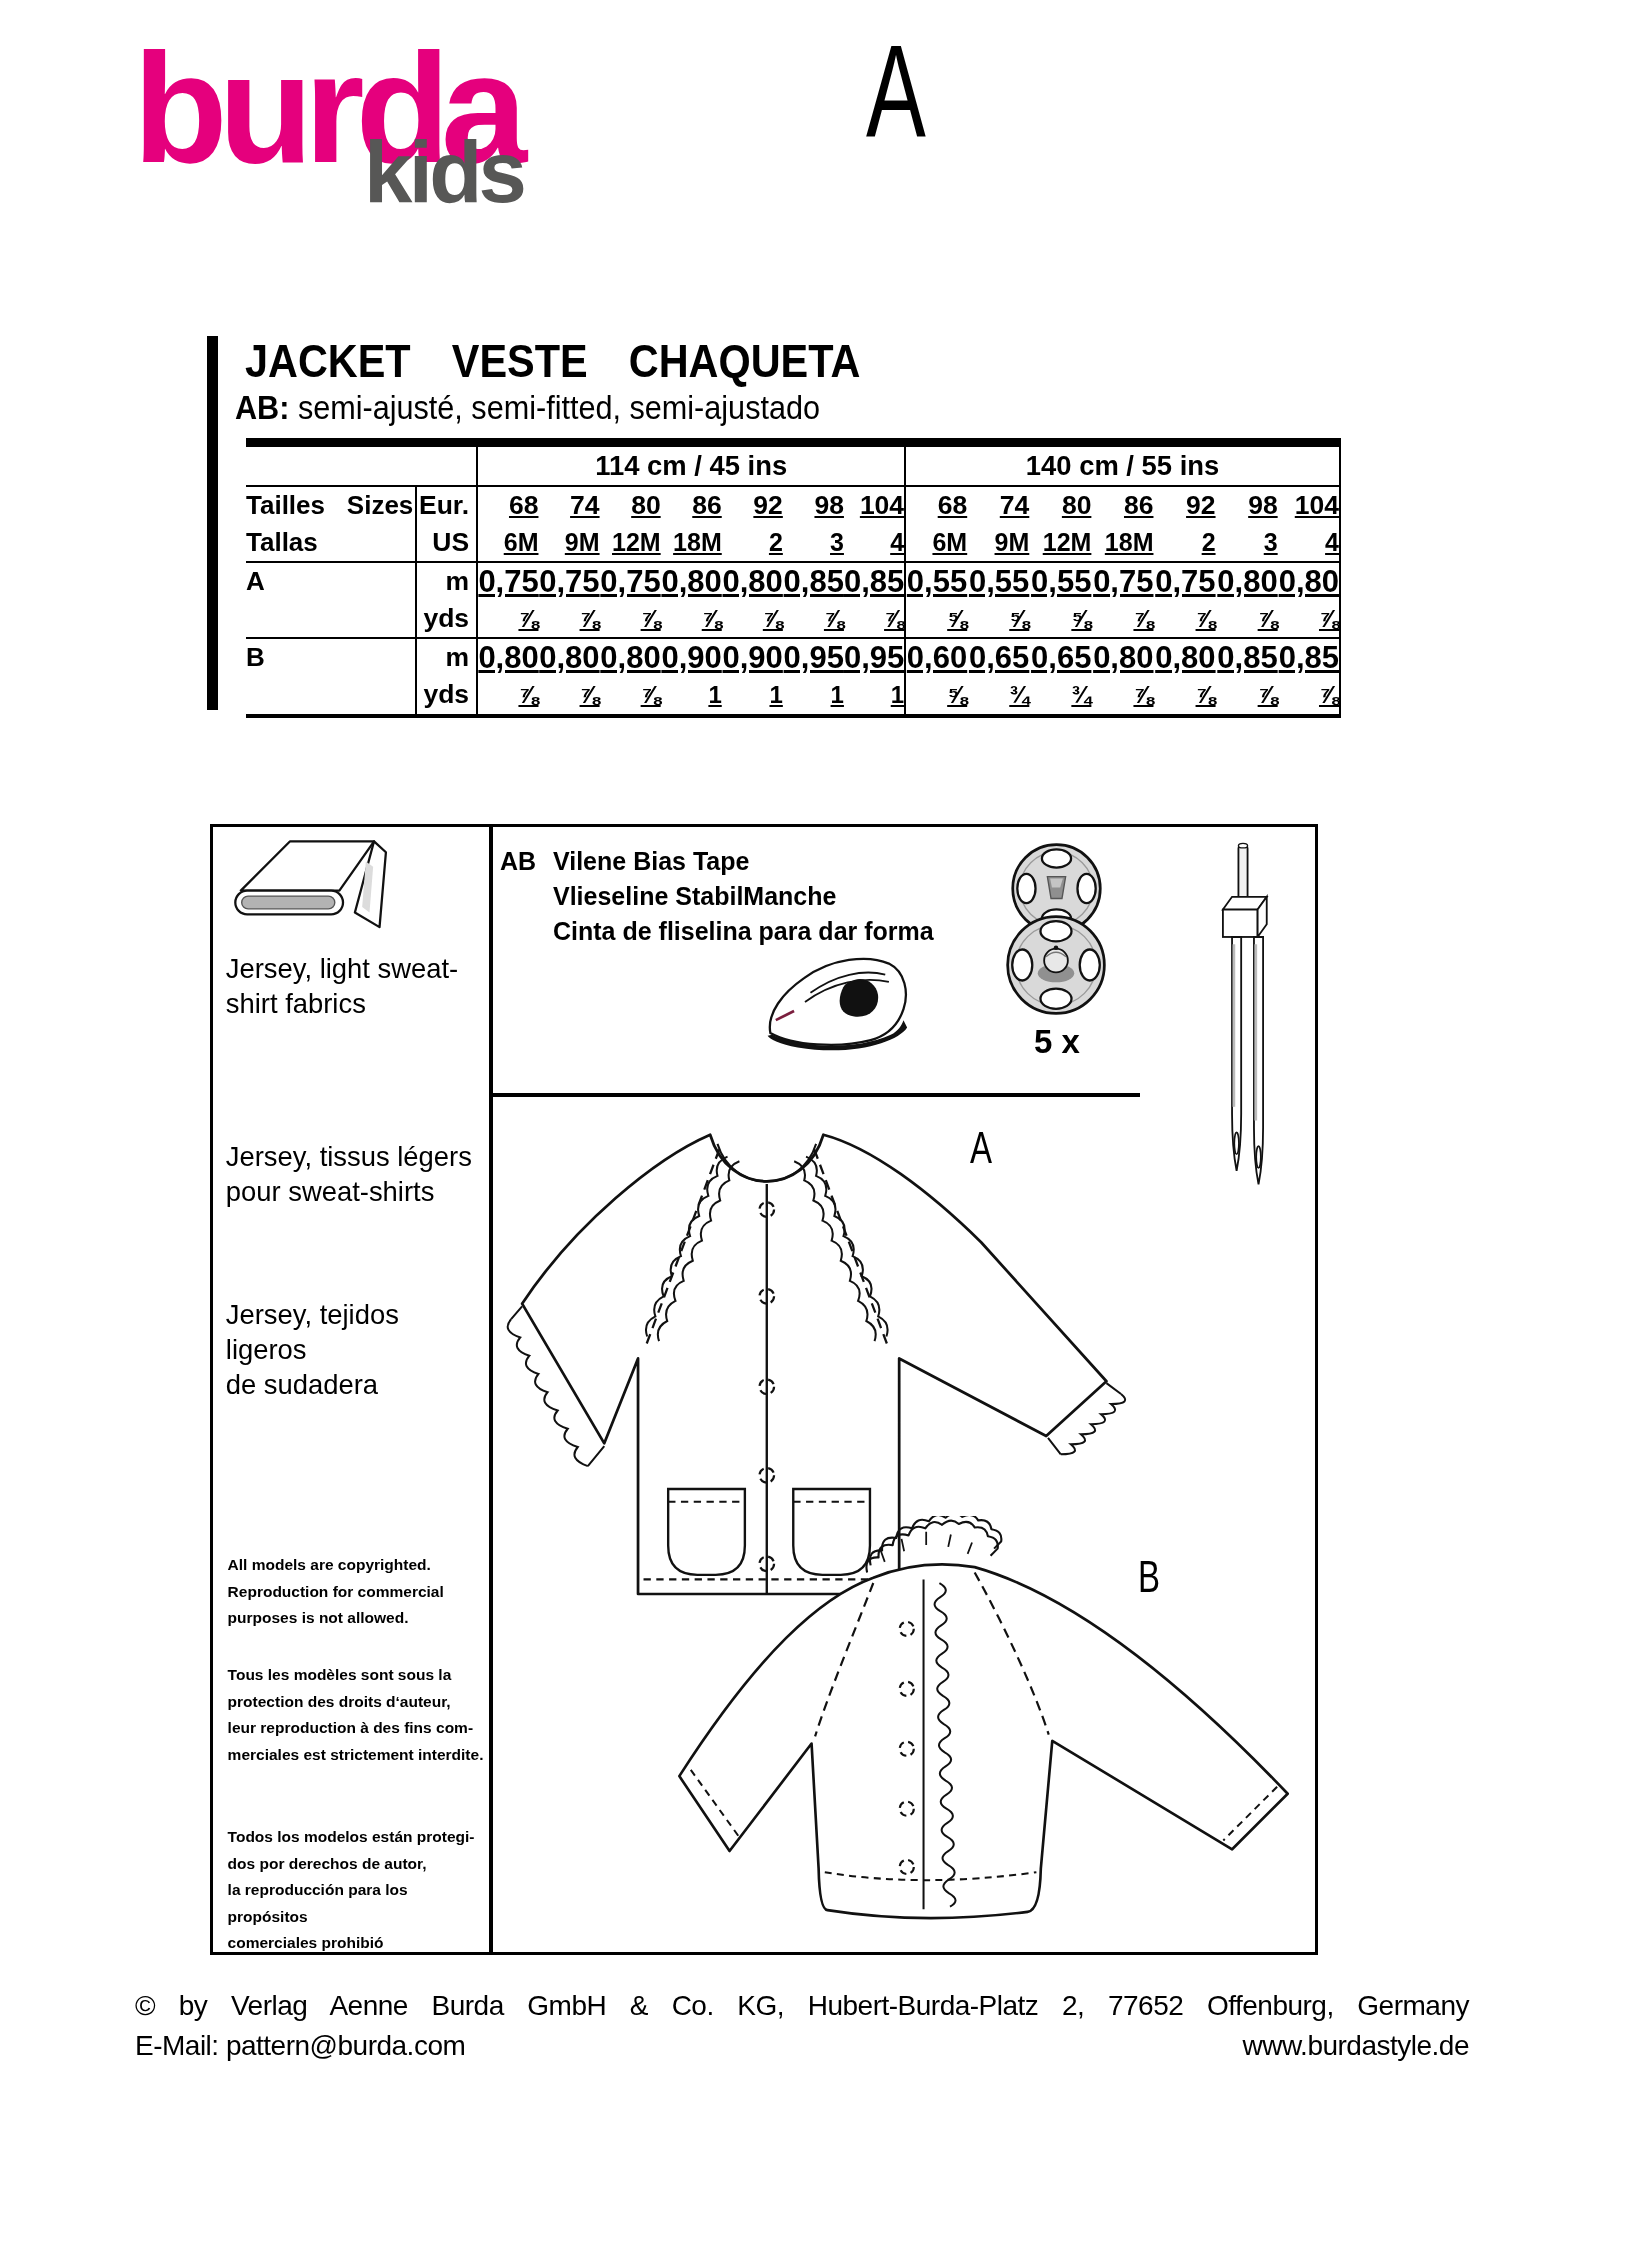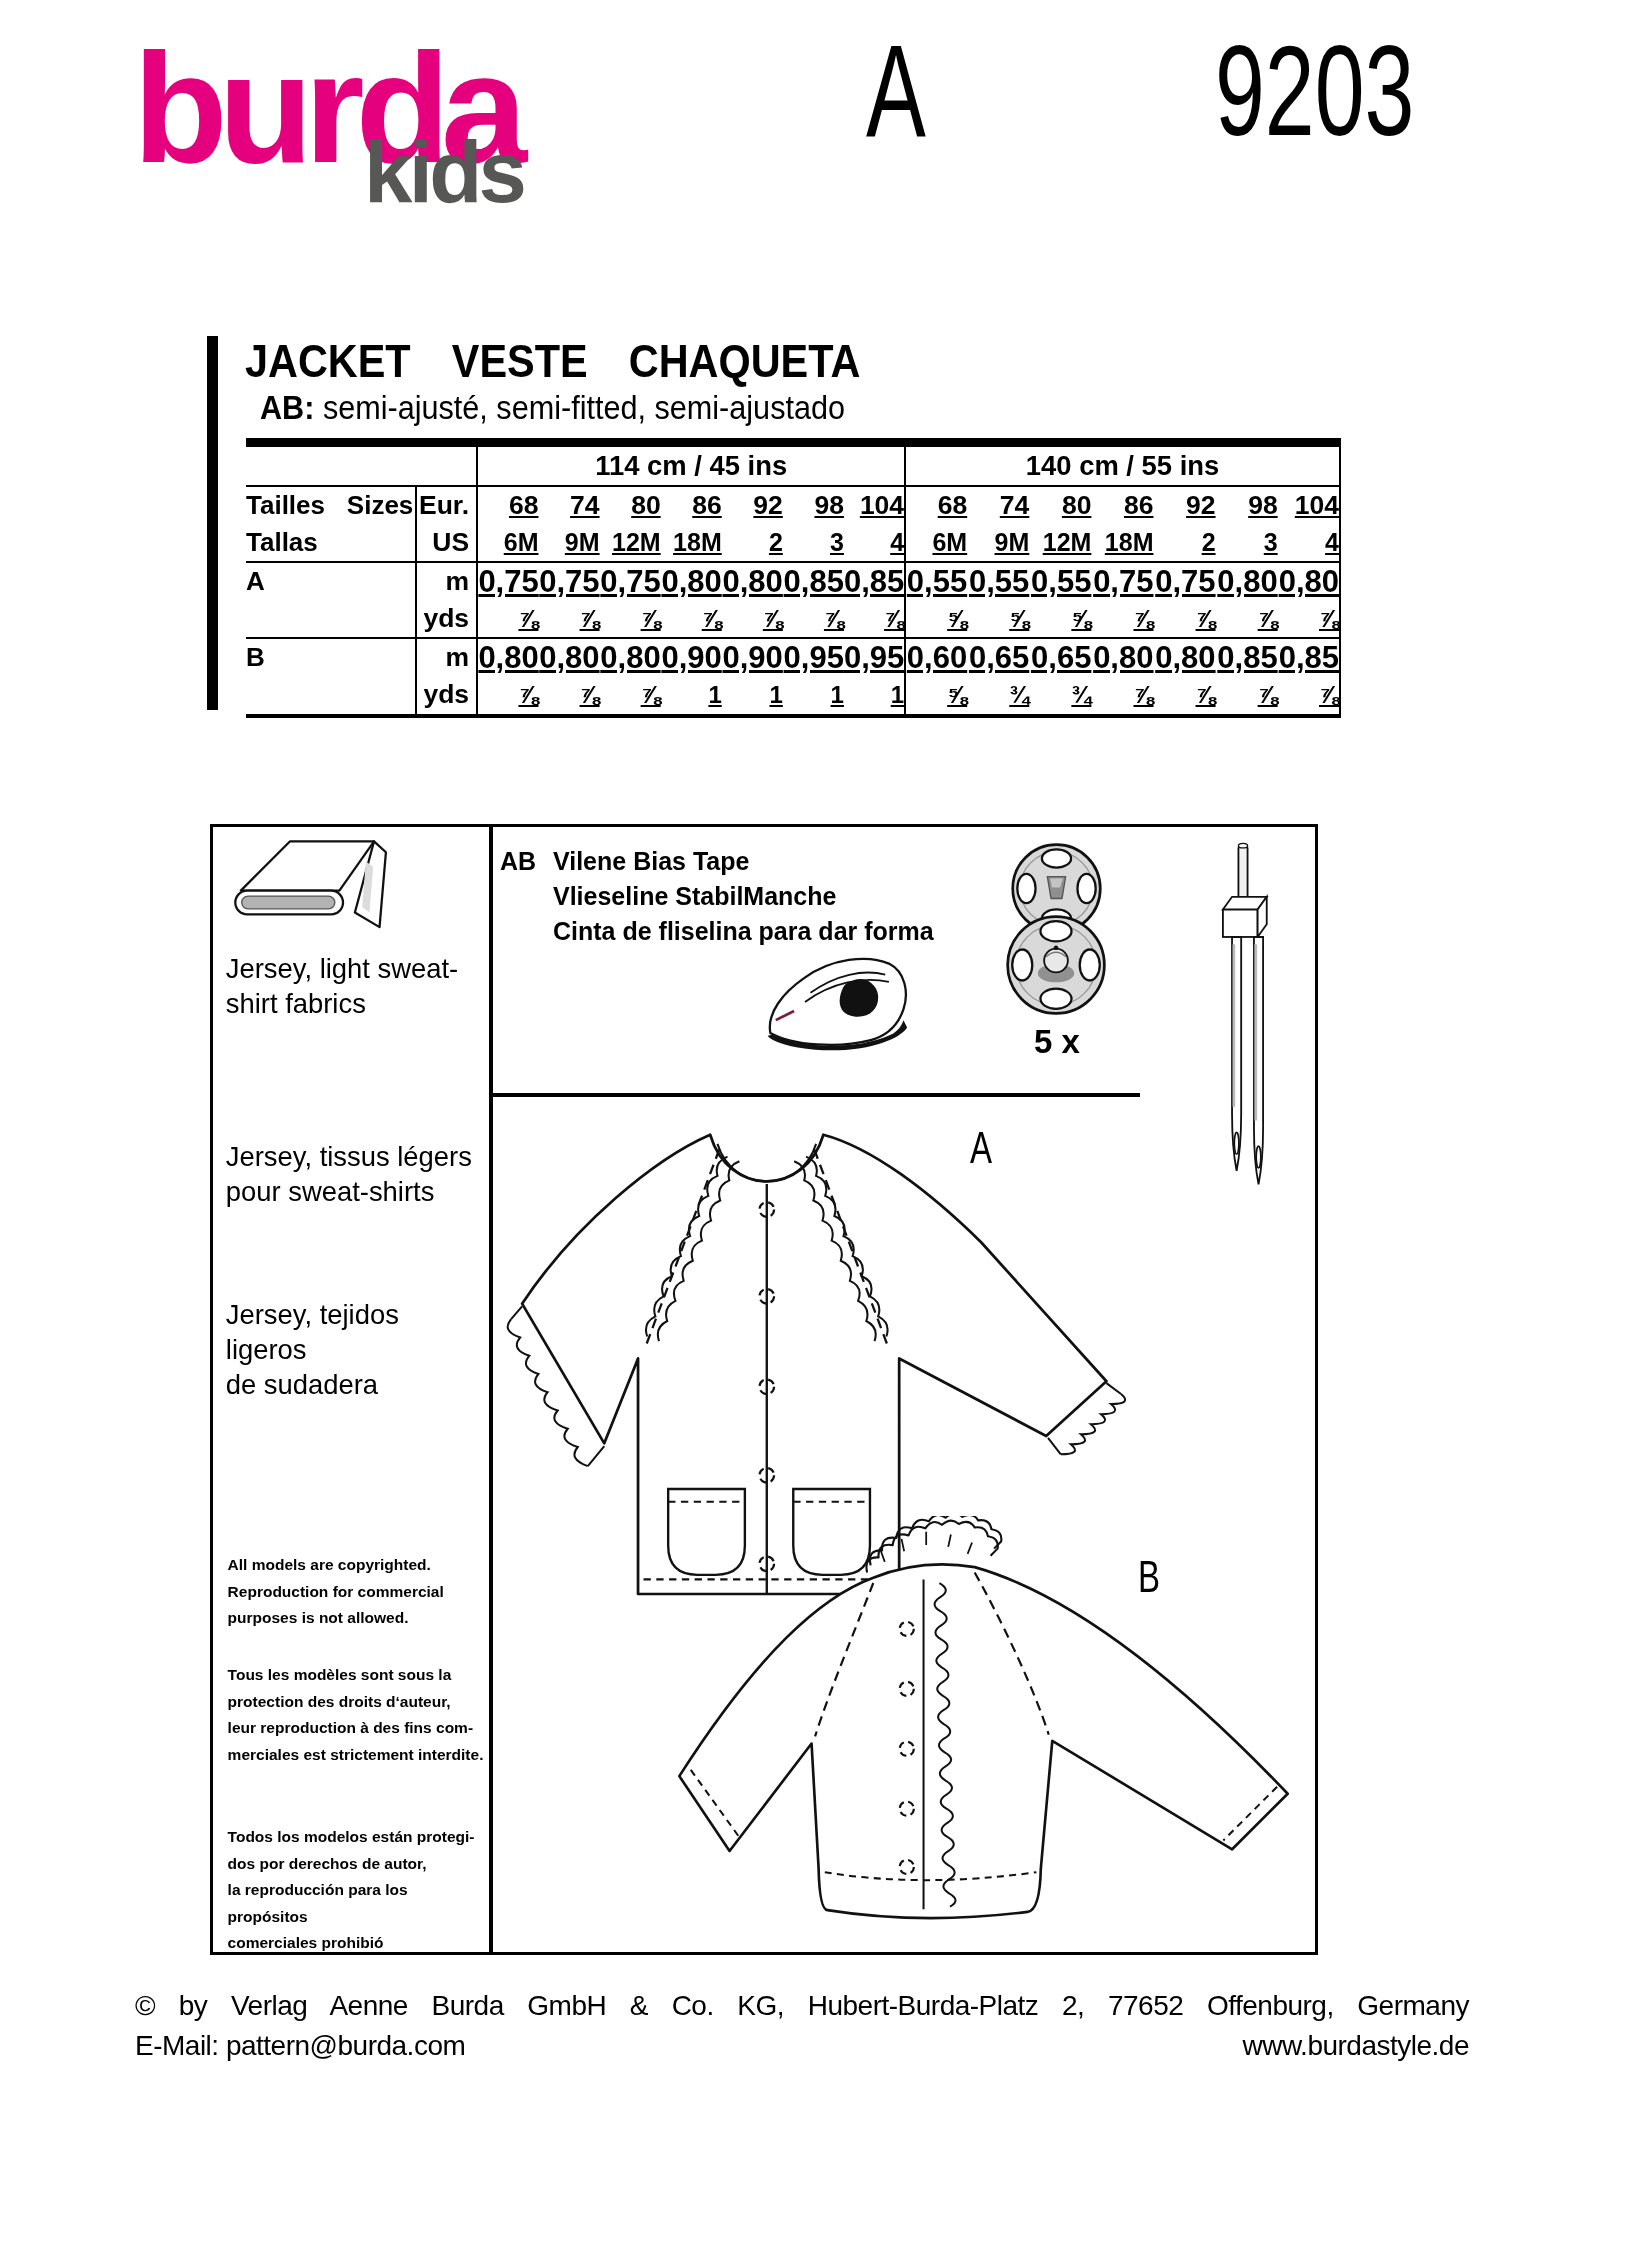--- a/index.html
+++ b/index.html
@@ -15,21 +15,21 @@
              letter-spacing:-3.7px;color:#575756;}
   .view-letter{left:866px;top:25.6px;font-size:132px;line-height:132px;font-weight:400;}
   .view-letter .cx{transform:scaleX(.68);}
   .pattern-number{left:1215px;top:27.4px;font-size:128px;line-height:128px;font-weight:400;}
   .pattern-number .cx{transform:scaleX(.7);}
 
   
   .title-bar{left:207px;top:336px;width:11px;height:374px;background:#000;}
   .main-title{left:245px;top:338px;font-size:46px;line-height:46px;font-weight:bold;word-spacing:33px;}
   .main-title .cx{transform:scaleX(.9);}
-  .sub-title{left:260px;top:389px;font-size:34px;line-height:37px;}
+  .sub-title{left:235px;top:389px;font-size:34px;line-height:37px;}
   .sub-title .cx{transform:scaleX(.9);}
   .sub-title b{font-weight:bold;}
 
   
   table.sizes{position:absolute;left:246px;top:438px;width:1095px;border-collapse:collapse;
               table-layout:fixed;border-top:9.1px solid #000;border-bottom:4.6px solid #000;}
   table.sizes td{padding:0;margin:0;vertical-align:top;font-weight:bold;}
   tr.r0 td{height:38px;border-bottom:2.7px solid #000;}
   td.group{font-size:27.4px;line-height:38px;text-align:center;}
   tr.r1 td{height:73px;border-bottom:2.7px solid #000;}
@@ -72,21 +72,20 @@
          display:flex;justify-content:space-between;letter-spacing:-0.5px;}
 </style>
 </head>
 <body>
 
 <div class="page">
 
   <div class="abs logo-burda">burda</div>
   <div class="abs logo-kids">kids</div>
   <div class="abs view-letter"><span class="cx">A</span></div>
-  <div class="abs pattern-number"><span class="cx">9203</span></div>
 
   <div class="abs title-bar"></div>
   <div class="abs main-title"><span class="cx">JACKET VESTE CHAQUETA</span></div>
   <div class="abs sub-title">
     <span class="cx"><b>AB:</b> <span>semi-ajusté, semi-fitted, semi-ajustado</span></span>
   </div>
 
   <table class="sizes">
     <colgroup>
       <col style="width:170px">

